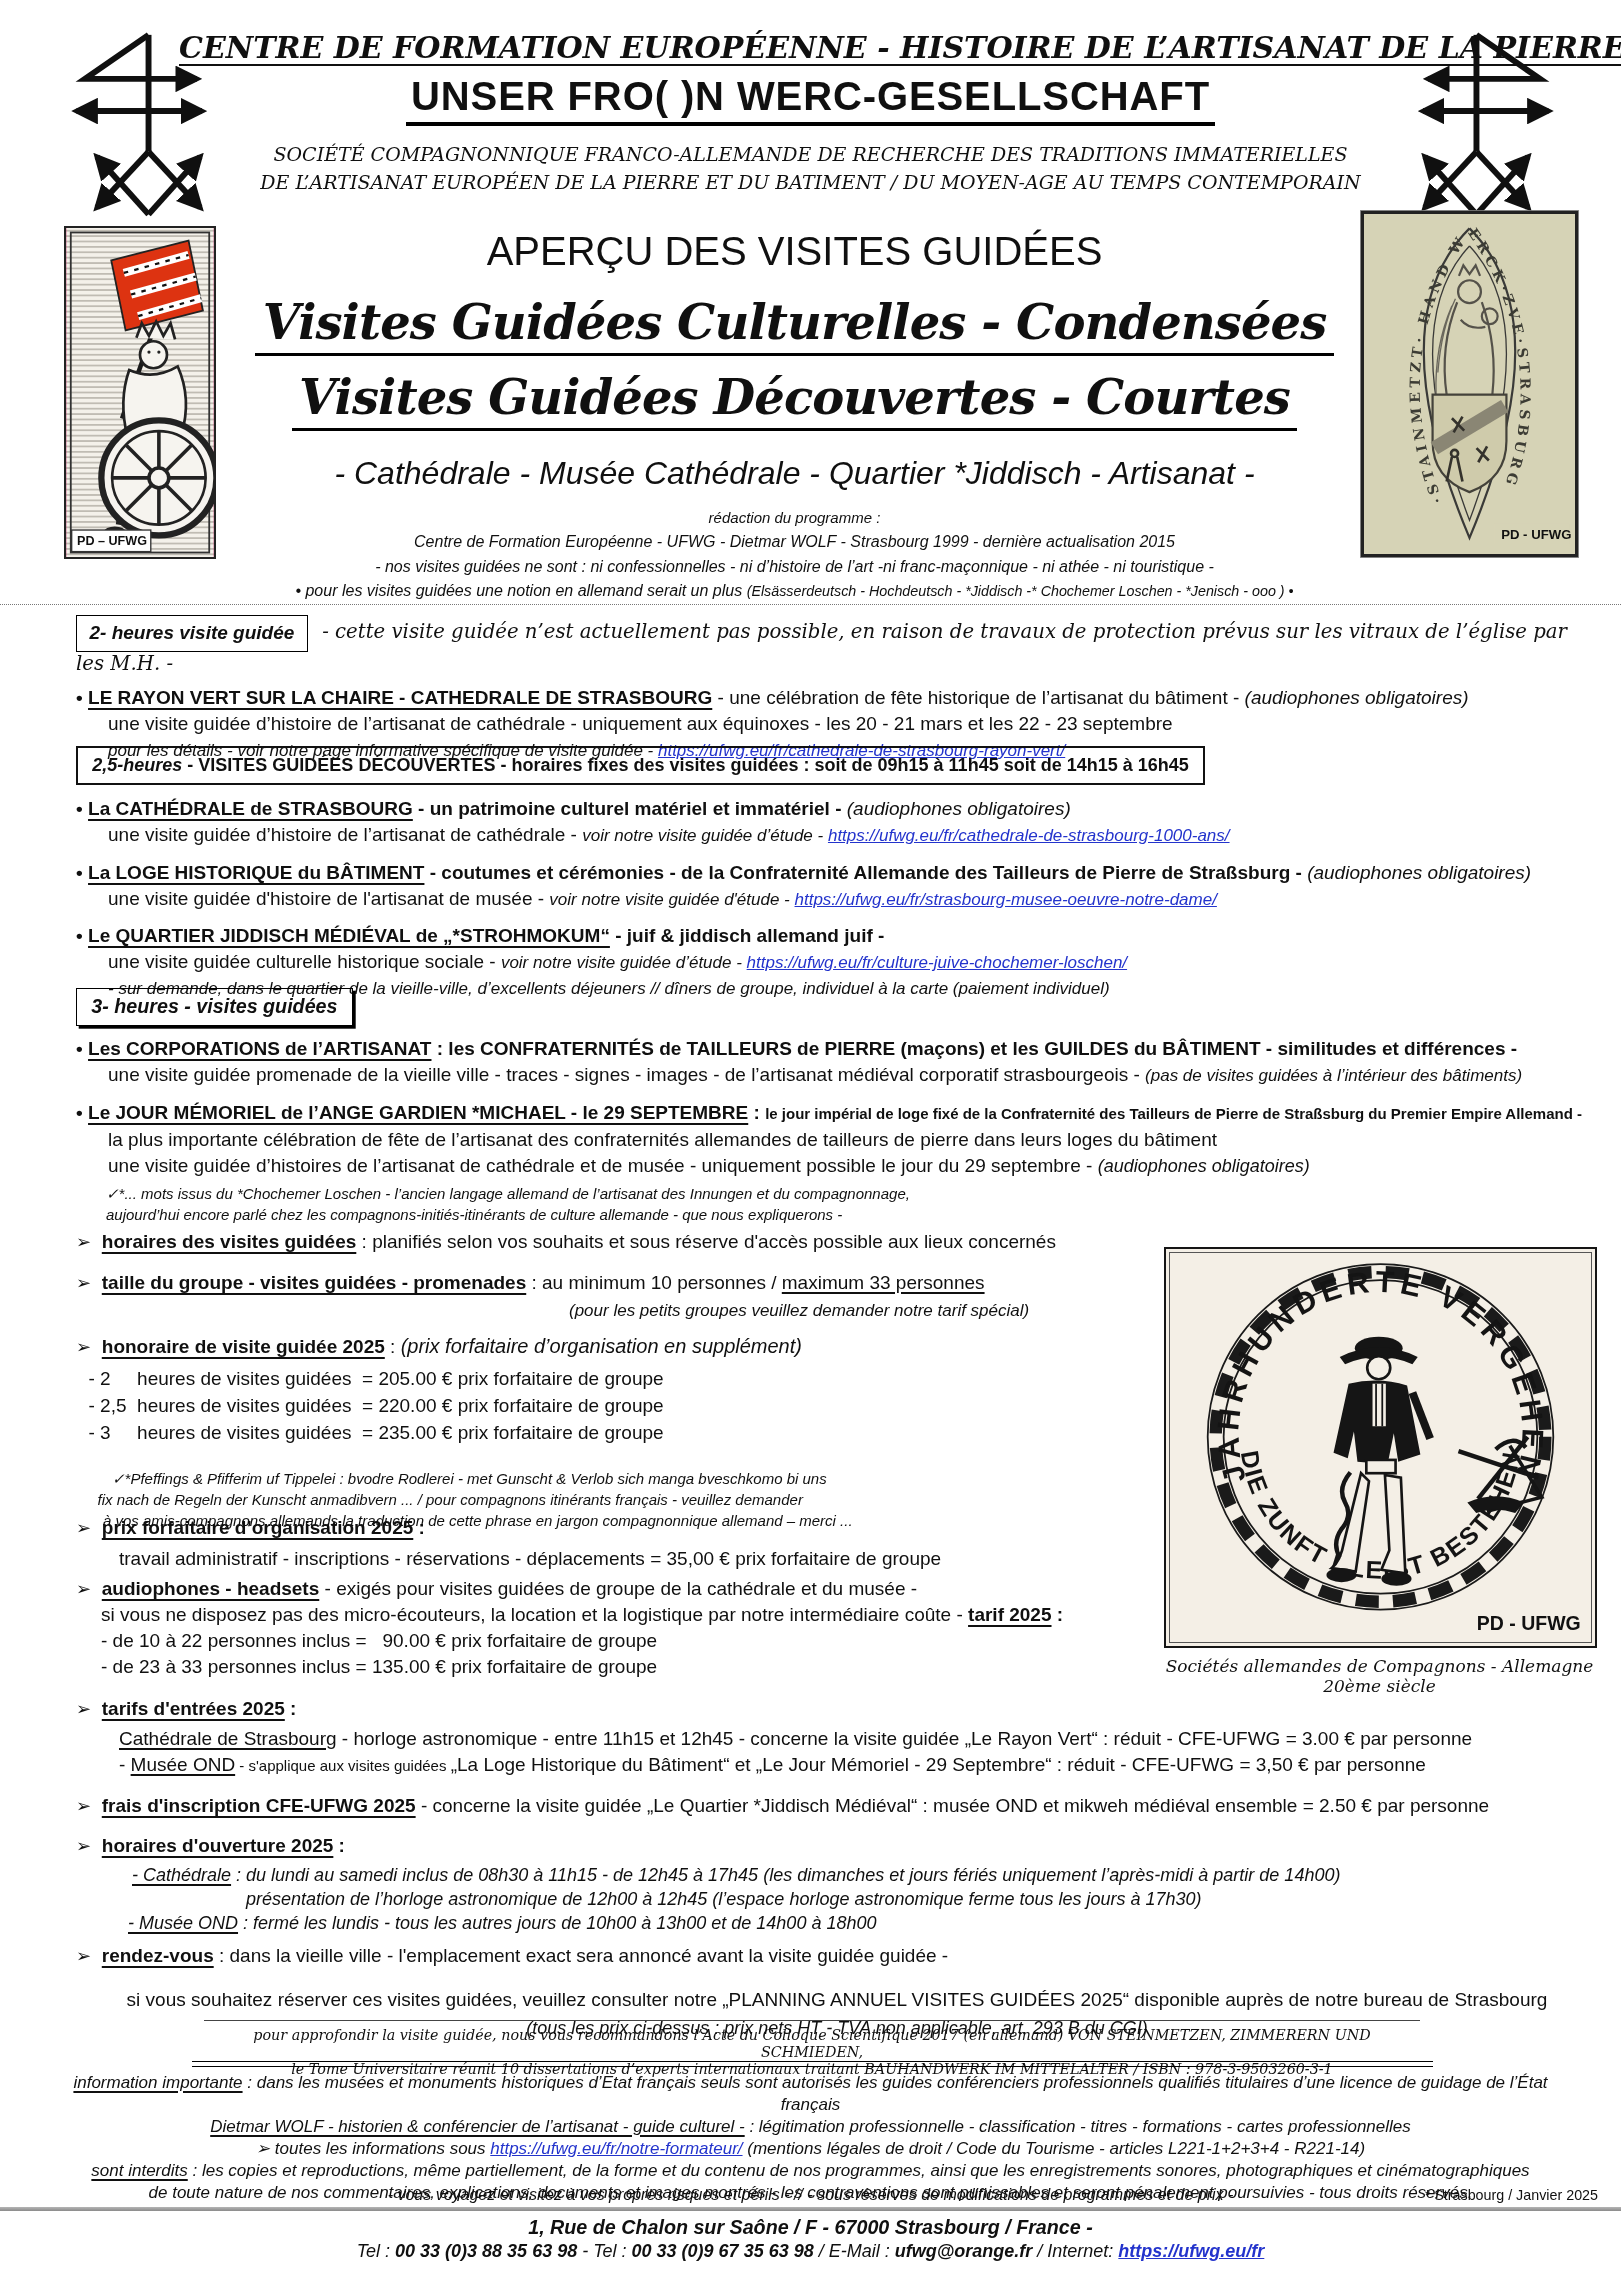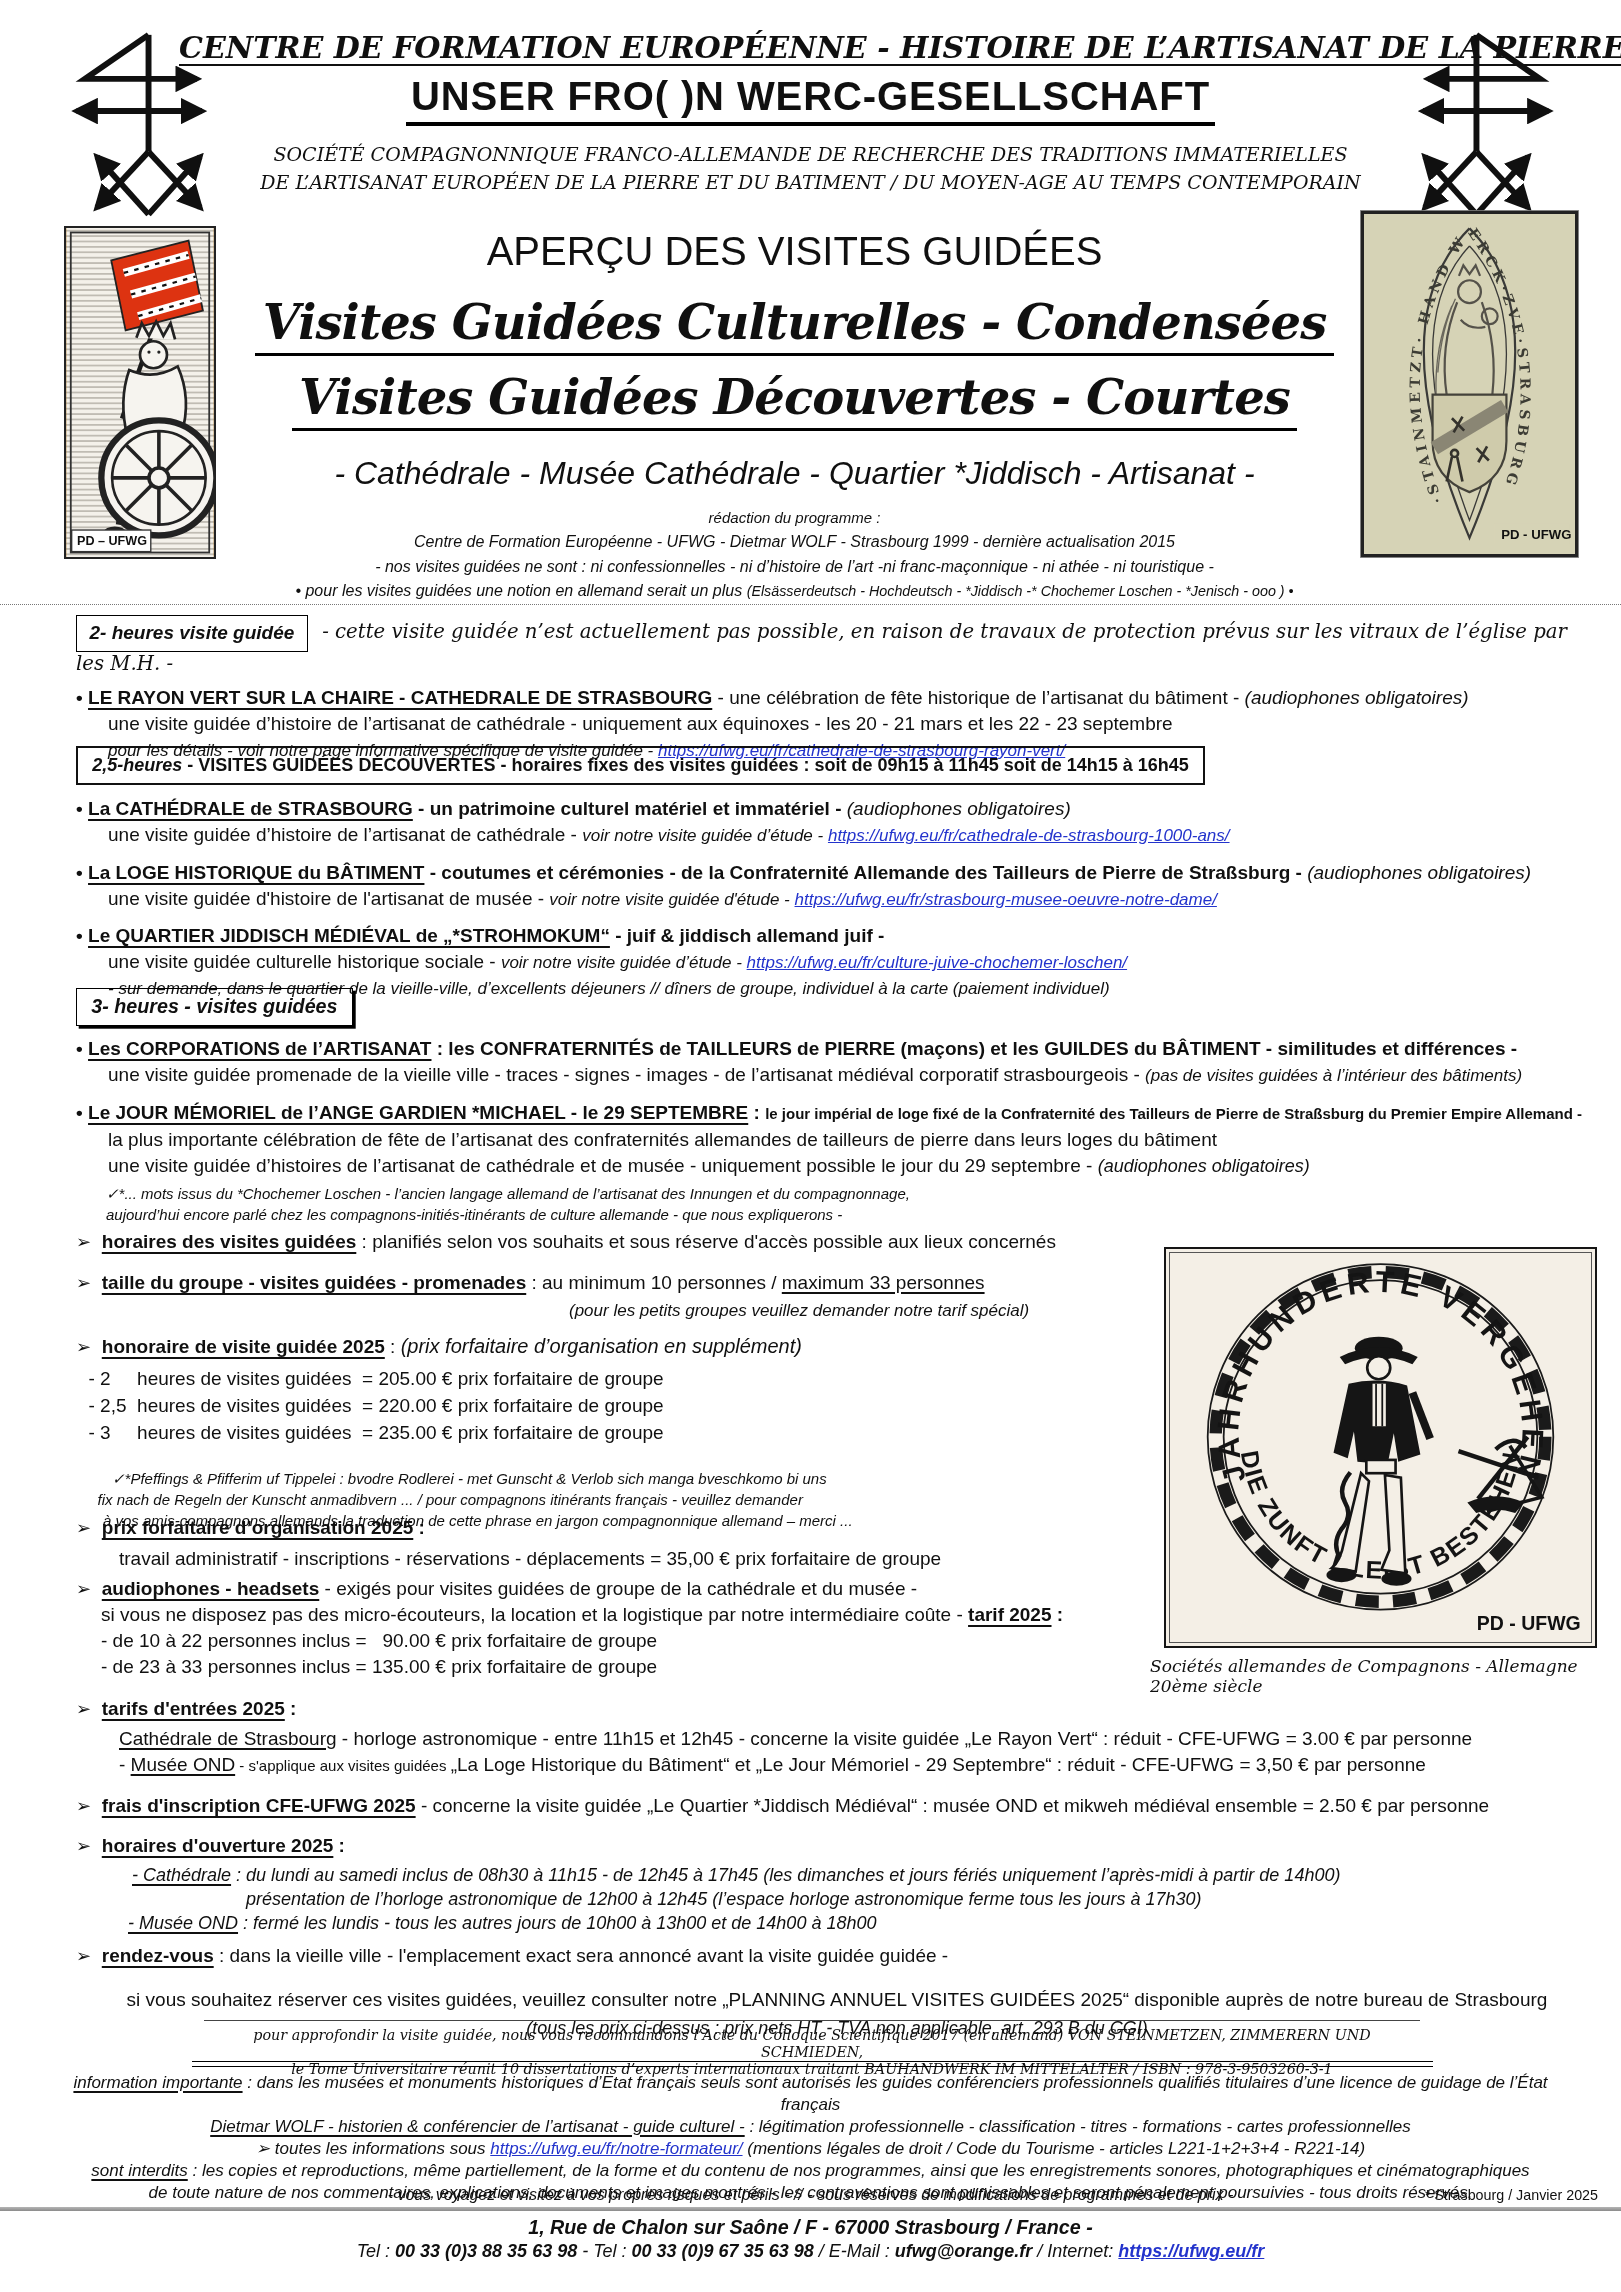--- a/index.html
+++ b/index.html
@@ -27,21 +27,21 @@
   .mtitle{font-size:40px;margin-bottom:19.7px;letter-spacing:0}
   .mscript{font-family:"DejaVu Serif",serif;font-style:italic;font-weight:bold;font-size:48px;
            display:inline-block;border-bottom:3.6px solid #000;padding:0 7.2px 3.6px;margin-bottom:12.5px;
            letter-spacing:-0.9px;white-space:nowrap}
   .msub{font-style:italic;font-size:32px;margin:10.7px 0 14.3px}
   .mnote1{font-style:italic;font-size:15px;line-height:1.6}
   .mnote{font-style:italic;font-size:16px;line-height:1.55}
   .paren{font-size:14.3px}
 
   
-  #figL{top:226px;left:64px;width:152px;height:333px;border:2.7px double #222;box-sizing:border-box;background:#a16207}
+  #figL{top:226px;left:64px;width:152px;height:333px;border:2.7px double #222;box-sizing:border-box;background:#be185d}
   #figLcap{top:566px;left:21.5px;width:247px;text-align:center;font:italic 18px "DejaVu Serif",serif;line-height:1.3}
   #figR{top:211px;left:1361px;width:217px;height:346px;border:3.6px solid #222;box-sizing:border-box;
         background:#d6d3b6;box-shadow:0 0 0 0.9px #777}
   #figRcap{top:568px;left:1315px;width:301px;text-align:center;font:italic 18px "DejaVu Serif",serif;line-height:1.3}
   #markL{top:23px;left:61px}
   #markR{top:23px;left:1394px;transform:scaleX(-1)}
 
   #dot{top:604px;left:0;width:1621px;border-top:1.8px dotted #777}
 
   
@@ -69,21 +69,21 @@
   #legal{top:2072px;left:49px;right:49px;text-align:center;font-style:italic;font-size:17px;line-height:22px}
   #risk{top:2186px;left:0;right:0;text-align:center;font-style:italic;font-size:16px}
   #date{top:2187px;right:23px;font-size:14.3px}
   #gray{top:2207px;left:0;width:1621px;height:3.6px;background:linear-gradient(#b5b5b5,#8a8a8a)}
   #addr{top:2216px;left:0;right:0;text-align:center;font-weight:bold;font-style:italic;font-size:19.7px}
   #tel{top:2241px;left:0;right:0;text-align:center;font-style:italic;font-size:18px}
 
   
   #emb{top:1247px;left:1164px;width:433px;height:401px;border:2.7px solid #151515;box-sizing:border-box;
        background:#f4efe6;outline:0.9px solid #555;outline-offset:-6.3px}
-  #embcap{top:1656px;left:1150px;width:459px;font:italic 17px "DejaVu Serif",serif}
+  #embcap{top:1656px;left:1150px;width:459px;text-align:center;font:italic 17px "DejaVu Serif",serif}
 </style>
 </head>
 <body>
 
 <div class="page">
 
   <svg id="markL" class="abs" width="170" height="199" viewBox="0 0 200 235">
     <defs>
         <marker id="ah1" viewBox="0 0 10 10" refX="8" refY="5" markerWidth="4.5" markerHeight="4.5" orient="auto-start-reverse">
           <path d="M0,0 L10,5 L0,10 z" fill="#101010"></path>

